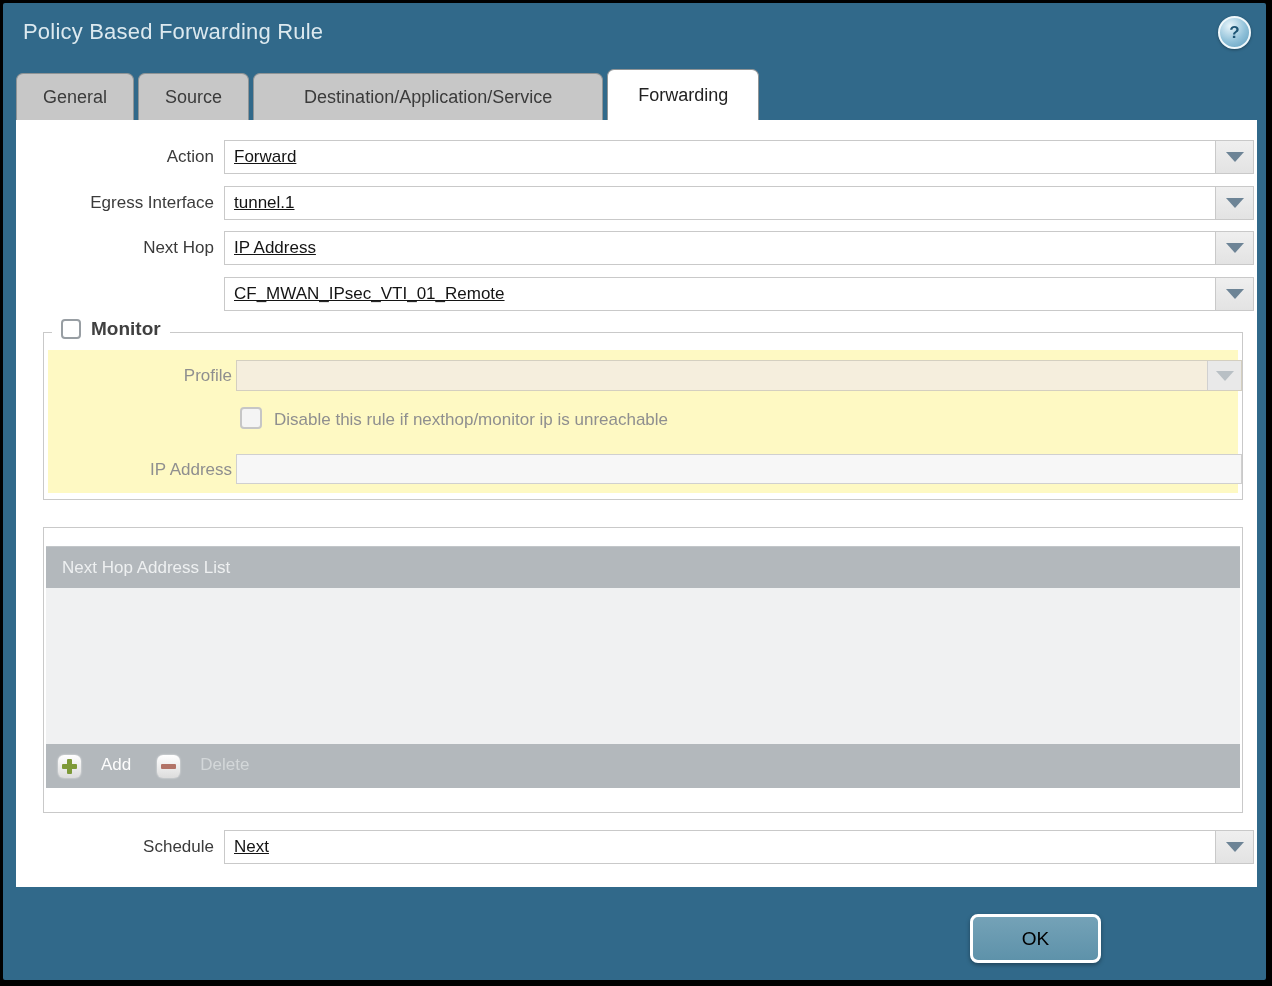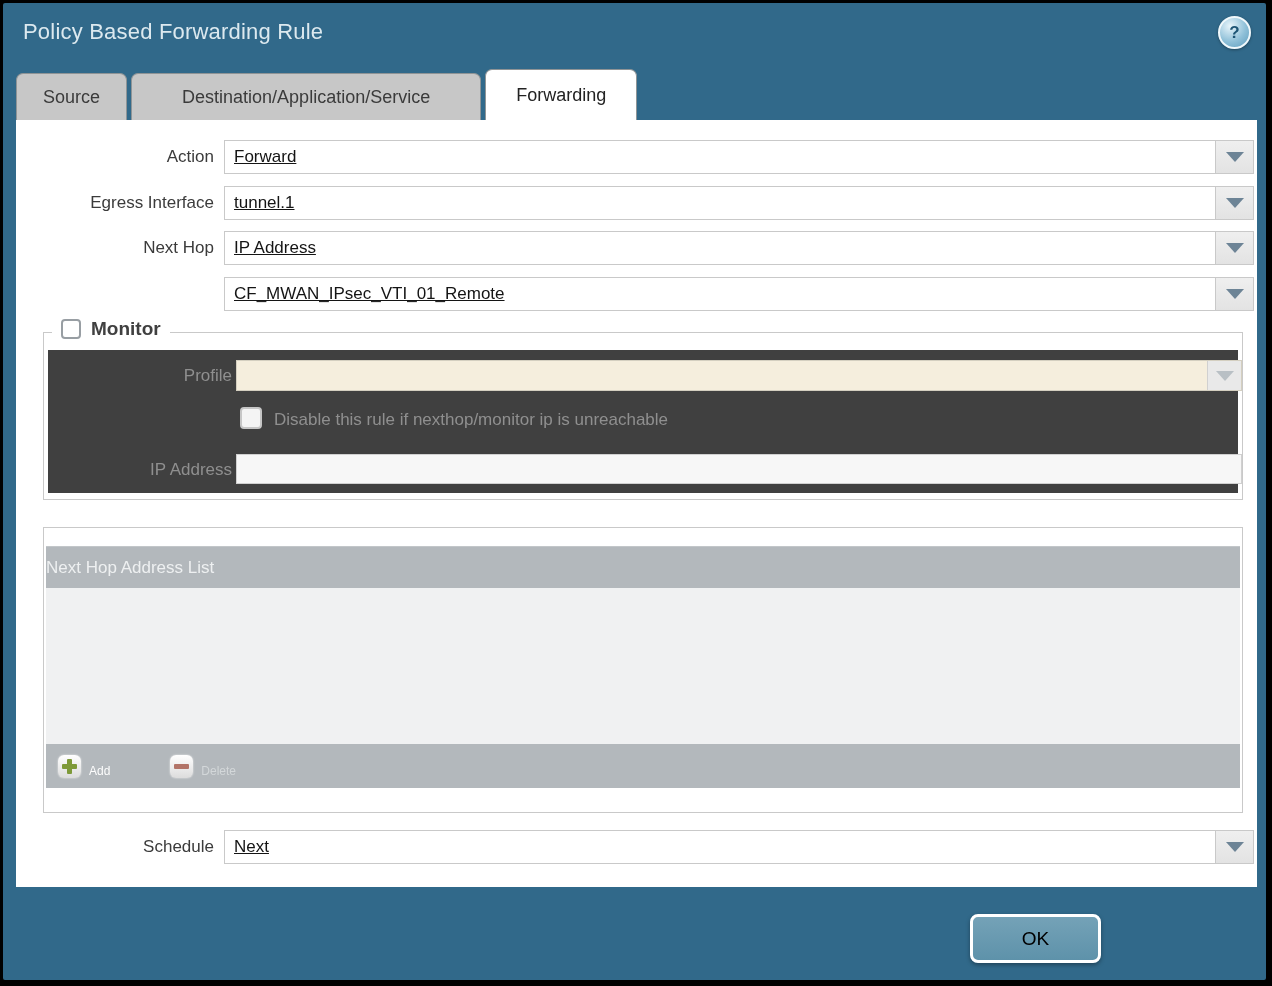--- a/index.html
+++ b/index.html
@@ -70,21 +70,21 @@
   .legend{
     position:absolute;top:-15px;left:8px;background:#fff;padding:0 9px;
     display:flex;align-items:center;gap:10px;
     font-size:19px;font-weight:bold;color:#404040;
   }
   .cb{width:20px;height:20px;box-sizing:border-box;border:2px solid #989ea3;border-radius:4px;
     background:#fff;cursor:pointer;flex:0 0 auto;}
   .cb.disabled{border-color:#c6c6c6;background:#f4f4f4;cursor:default;}
   
   .mon-panel{
-    position:absolute;left:4px;right:4px;top:17px;bottom:6px;background:#404040;
+    position:absolute;left:4px;right:4px;top:17px;bottom:6px;background:#fef9c3;
   }
   .mon-label{
     position:absolute;left:0;width:184px;text-align:right;
     font-size:17px;color:#8f8f8f;line-height:31px;
   }
   .mon-combo{
     position:absolute;left:188px;width:1006px;height:31px;box-sizing:border-box;
     border:1px solid #d4cfc0;display:flex;background:#f5eedd;
   }
   .mon-combo .val{flex:1;}
@@ -95,29 +95,29 @@
     border:1px solid #d0d0d0;background:#f7f7f7;
   }
   .mon-cb-text{position:absolute;font-size:17px;color:#8f8f8f;}
   
   .nh-table{
     position:absolute;left:2px;right:2px;top:18px;height:242px;
     display:flex;flex-direction:column;
   }
   .nh-head{
     height:41px;background:#b3b8bc;border-top:1px solid #c2c6c9;
-    display:flex;align-items:center;
+    display:flex;align-items:center;padding-left:16px;
     font-size:17px;color:#eef0f1;
   }
   .nh-body{flex:1;background:#f0f1f2;}
   .nh-foot{
     height:44px;background:#b3b8bc;display:flex;align-items:center;gap:26px;padding-left:12px;
   }
-  .tool-btn{display:flex;align-items:flex-end;gap:8px;font-size:12px;color:#fdfdfd;cursor:pointer;}
-  .tool-btn.disabled{color:#d3d7d9;cursor:default;margin-left:34px;}
+  .tool-btn{display:flex;align-items:flex-start;gap:20px;font-size:17px;color:#fdfdfd;cursor:pointer;}
+  .tool-btn.disabled{color:#d3d7d9;cursor:default;}
   .sq{width:23px;height:23px;border-radius:6px;position:relative;
     background:linear-gradient(#ffffff,#dcdcdc);box-shadow:0 0 2px rgba(255,255,255,.8);}
   .sq::before{content:"";position:absolute;left:4px;top:9px;width:15px;height:5px;border-radius:1px;}
   .plus::before{background:#7e9a39;}
   .plus::after{content:"";position:absolute;left:9px;top:4px;width:5px;height:15px;
     background:#7e9a39;border-radius:1px;}
   .minus::before{background:#b27468;}
   
   .btn{
     position:absolute;top:911px;height:49px;box-sizing:border-box;
@@ -131,20 +131,23 @@
 </style>
 </head>
 <body>
 
 <div class="dialog">
 
   <div class="title">Policy Based Forwarding Rule</div>
   <div class="help">?</div>
 
   <div class="tabs">
+    <div class="tab">
+      <span>General</span>
+    </div>
     <div class="tab">
       <span>Source</span>
     </div>
     <div class="tab wide">
       <span>Destination/Application/Service</span>
     </div>
     <div class="tab active">
       <span>Forwarding</span>
     </div>
   </div>

